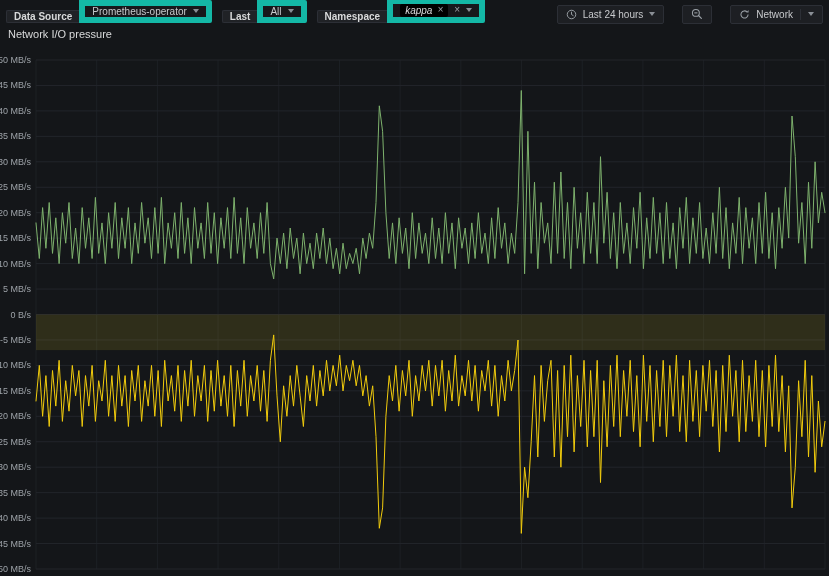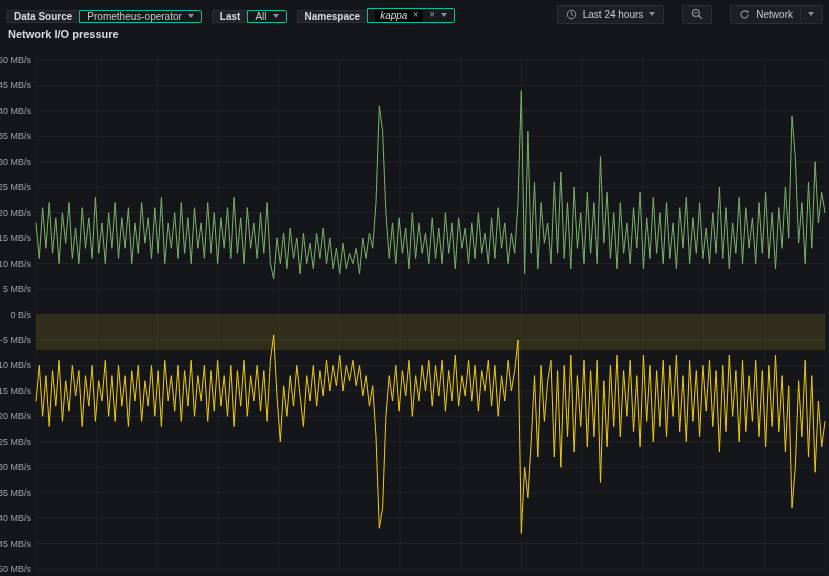--- a/index.html
+++ b/index.html
@@ -5,35 +5,35 @@
   html,body{margin:0;padding:0;background:#141619;width:829px;height:576px;overflow:hidden;
     font-family:"Liberation Sans",sans-serif;-webkit-font-smoothing:antialiased;}
   .app{position:relative;width:829px;height:576px;background:#141619;}
   
   .topbar{position:absolute;top:0;left:0;right:0;height:24px;display:flex;align-items:center;
     padding:2px 6px 0 6px;gap:10px;z-index:5;}
   .var{display:flex;align-items:flex-end;height:17px;}
   .var-label{background:#202226;color:#d8d9da;font-size:10px;font-weight:700;
     padding:0 7px;display:flex;align-items:center;border:1px solid #2c2f36;border-right:none;
     border-radius:2px 0 0 2px;white-space:nowrap;}
-  .var-value{background:#17181b;border:1px solid #14b8a6;color:#c7c9cc;font-size:10px;
+  .var-value{background:#17181b;border:6px solid #14b8a6;color:#c7c9cc;font-size:10px;
     padding:0 7px;display:flex;align-items:center;gap:6px;border-radius:0 2px 2px 0;cursor:pointer;white-space:nowrap;}
   .caret{display:inline-block;width:0;height:0;border-left:3px solid transparent;
     border-right:3px solid transparent;border-top:4px solid #8a8f96;}
   .tag{background:#000000;border-radius:2px;padding:0 5px;display:flex;align-items:center;gap:5px;
     height:13px;color:#d8d9da;font-style:italic;}
   .x-glyph{color:#9aa0a6;font-size:10px;line-height:1;cursor:pointer;}
   .spacer{flex:1;}
   .right-group{display:flex;align-items:center;gap:18px;}
   .nav-btn{background:#1d1f23;border:1px solid #2c2f36;color:#c7c9cc;font-size:10px;height:19px;
     display:flex;align-items:center;gap:6px;padding:0 8px;border-radius:2px;cursor:pointer;white-space:nowrap;}
   .nav-btn svg{display:block;color:#9aa0a6;}
   .btn-divider{width:1px;height:11px;background:#2c2f36;margin:0 1px;}
   
-  .panel-title{position:absolute;top:28px;left:8px;font-size:11px;font-weight:700;color:#d8d9da;z-index:4;}
+  .panel-title{position:absolute;top:28px;left:8px;font-size:11px;font-weight:400;color:#d8d9da;z-index:4;}
   .chart-svg{position:absolute;top:0;left:0;width:829px;height:576px;z-index:1;}
   .tick{fill:#9da2a8;font-size:9px;font-family:"Liberation Sans",sans-serif;}
 </style>
 </head>
 <body>
 
 <div class="app">
 
   <svg class="chart-svg" viewBox="0 0 829 576" preserveAspectRatio="none">
       <line x1="36" y1="60" x2="36" y2="569" stroke="#1d2025" stroke-width="1"></line>

